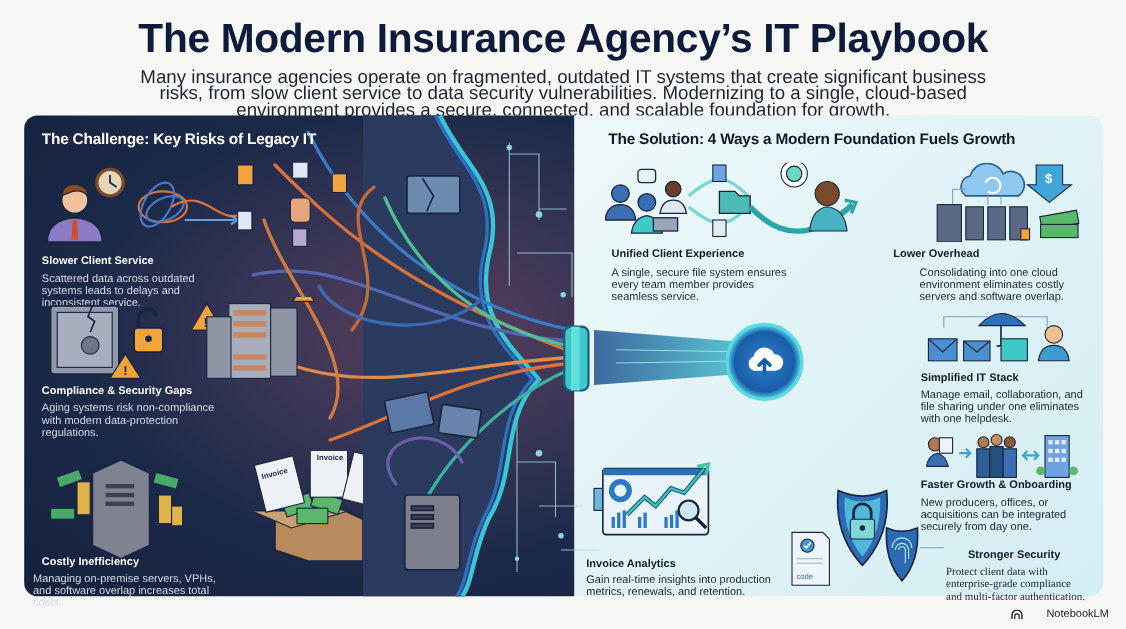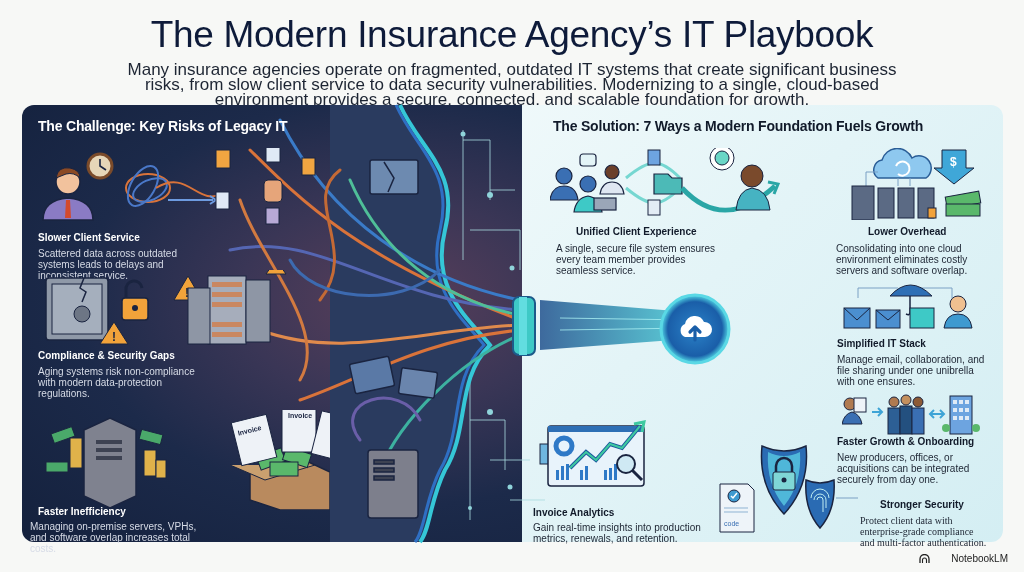--- a/index.html
+++ b/index.html
@@ -6,21 +6,21 @@
   html, body { width: 1024px; height: 572px; overflow: hidden; }
   body {
     background: #f7f8f6;
     font-family: "Liberation Sans", "DejaVu Sans", sans-serif;
     position: relative;
     color: #0f1b33;
   }
   .header { position: absolute; left: 0; top: 0; width: 1024px; text-align: center; }
   .main-title {
     position: absolute; left: 0; top: 14px; width: 1024px; text-align: center;
-    font-size: 37px; font-weight: 400; color: #0e1b3a; letter-spacing: -0.3px;
+    font-size: 37px; font-weight: 700; color: #0e1b3a; letter-spacing: -0.3px;
   }
   .subtitle {
     position: absolute; left: 120px; top: 62px; width: 784px; text-align: center;
     font-size: 17px; line-height: 15px; color: #1d2533;
   }
   
   .challenge {
     position: absolute; left: 22px; top: 105px; width: 500px; height: 437px;
     border-radius: 12px 0 0 12px;
     background: radial-gradient(ellipse at 75% 45%, #5a3f5a 0%, #3a3656 30%, #1c2a4a 60%, #14213d 100%);
@@ -133,21 +133,21 @@
 
   <circle cx="695" cy="329" r="34" fill="url(#cloudGlow)" stroke="#5ad8e5" stroke-width="3"></circle>
 </svg>
 
 <svg class="icon-svg z2" style="left:677px;top:313px;" width="36" height="32" viewBox="0 0 36 32">
   <path d="M8 24 A7 7 0 0 1 8 11 A10 10 0 0 1 27 9 A7.5 7.5 0 0 1 28 24 Z" fill="#ffffff"></path>
   <path d="M18 27 V15 M13 19 L18 14 L23 19" stroke="#1a5ea8" stroke-width="3.2" fill="none" stroke-linecap="round" stroke-linejoin="round"></path>
 </svg>
 
 <div class="panel-title challenge-title z2">The Challenge: Key Risks of Legacy IT</div>
-<div class="panel-title solution-title z2">The Solution: 7 Ways a Modern Foundation Fuels Growth</div>
+<div class="panel-title solution-title z2">The Solution: 4 Ways a Modern Foundation Fuels Growth</div>
 
 <svg class="icon-svg z2" style="left:38px;top:148px;" width="290" height="80" viewBox="0 0 290 80">
 
   <path d="M5 72 Q5 52 30 50 Q55 52 55 72 Z" fill="#8a7bc4" stroke="#1a2440" stroke-width="1.5"></path>
   <path d="M28 52 L32 52 L33 70 L27 70 Z" fill="#d34a2d"></path>
   <circle cx="30" cy="34" r="12" fill="#f2c29d" stroke="#1a2440" stroke-width="1.5"></circle>
   <path d="M18 30 Q20 18 32 20 Q42 22 42 30 Q36 24 28 26 Z" fill="#8c4a25" stroke="#1a2440" stroke-width="1"></path>
 
   <circle cx="62" cy="18" r="12" fill="#e6d6b8" stroke="#7b4b2a" stroke-width="3"></circle>
   <path d="M62 11 V18 L68 22" stroke="#1a2440" stroke-width="1.6" fill="none"></path>
@@ -228,21 +228,21 @@
 
   <g stroke="#1a2440" stroke-width="1" fill="#eef2f7">
     <rect x="196" y="8" width="36" height="44" transform="rotate(-14 214 30)"></rect>
     <rect x="242" y="-4" width="34" height="46"></rect>
     <rect x="276" y="4" width="32" height="44" transform="rotate(14 292 26)"></rect>
   </g>
   <text x="200" y="22" font-size="7" font-weight="700" fill="#1a2440" transform="rotate(-14 214 30)" font-family="Liberation Sans, sans-serif">Invoice</text>
   <text x="248" y="8" font-size="7" font-weight="700" fill="#1a2440" font-family="Liberation Sans, sans-serif">Invoice</text>
 </svg>
 <div class="dark">
-  <div class="item-title z2" style="left:38px;top:506px;">Faster Inefficiency</div>
+  <div class="item-title z2" style="left:38px;top:506px;">Costly Inefficiency</div>
   <div class="item-desc z2" style="left:30px;top:521px;width:180px;">Managing on-premise servers, VPHs, and software overlap increases total costs.</div>
 </div>
 
 <svg class="icon-svg z2" style="left:550px;top:148px;" width="240" height="72" viewBox="0 0 240 72">
   <g stroke="#1a2440" stroke-width="1.2">
     <circle cx="14" cy="28" r="8" fill="#3a6fb3"></circle>
       <path d="M0 52 Q2 38 14 38 Q26 38 28 52 Z" fill="#3a6fb3"></path>
     <circle cx="62" cy="24" r="7" fill="#6b3f2a"></circle>
       <path d="M50 46 Q52 34 62 34 Q72 34 74 46 Z" fill="#dfe7f2"></path>
     <circle cx="38" cy="36" r="8" fill="#3a6fb3"></circle>
@@ -258,21 +258,21 @@
   <rect x="98" y="52" width="12" height="15" fill="#e3ecf5" stroke="#1a2440"></rect>
   <path d="M104 26 H118 L122 30 H132 V46 H104 Z" fill="#4cbab7" stroke="#1a2440" stroke-width="1.2"></path>
   <path d="M132 40 C160 70, 190 70, 225 38" fill="none" stroke="#2aa6a6" stroke-width="5"></path>
   <path d="M218 34 L228 36 L224 46" fill="none" stroke="#2aa6a6" stroke-width="3"></path>
   <circle cx="172" cy="10" r="12" fill="#ffffff" stroke="#1a2440"></circle>
   <circle cx="172" cy="10" r="7" fill="#6ad6c6" stroke="#1a2440"></circle>
   <circle cx="202" cy="28" r="11" fill="#7a4a2c" stroke="#1a2440"></circle>
   <path d="M186 62 Q188 42 202 40 Q218 42 220 62 Z" fill="#46b3c2" stroke="#1a2440"></path>
 </svg>
 <div class="light">
-  <div class="item-title z2" style="left:556px;top:226px;margin-left:20px;">Unified Client Experience</div>
+  <div class="item-title z2" style="left:556px;top:226px;">Unified Client Experience</div>
   <div class="item-desc z2" style="left:556px;top:243px;width:170px;">A single, secure file system ensures every team member provides seamless service.</div>
 </div>
 
 <svg class="icon-svg z2" style="left:838px;top:148px;" width="150" height="72" viewBox="0 0 150 72">
   <path d="M40 30 A10 10 0 0 1 44 12 A16 16 0 0 1 74 10 A12 12 0 0 1 88 30 Z" fill="#8ec8ef" stroke="#2a5d96" stroke-width="1.5"></path>
   <path d="M58 18 A7 7 0 1 1 60 26" fill="none" stroke="#ffffff" stroke-width="2"></path>
   <g stroke="#7aa0c4" fill="none">
       <path d="M40 24 H28 V38"></path>
       <path d="M60 30 V38"></path>
       <path d="M72 30 V38"></path>
@@ -285,40 +285,40 @@
     </g>
   <rect x="90" y="60" width="8" height="10" fill="#f2a33a" stroke="#1a2440"></rect>
   <path d="M104 2 H128 V20 H136 L116 36 L96 20 H104 Z" fill="#3fa7d8" stroke="#1a2440"></path>
   <text x="112" y="18" font-size="12" font-weight="700" fill="#fff" font-family="Liberation Sans, sans-serif">$</text>
   <g fill="#5ab86b" stroke="#1a2440">
       <rect x="108" y="46" width="34" height="12" transform="rotate(-10 125 52)"></rect>
       <rect x="108" y="56" width="34" height="12"></rect>
     </g>
 </svg>
 <div class="light">
-  <div class="item-title z2" style="left:868px;top:226px;">Lower Overhead</div>
+  <div class="item-title z2" style="left:812px;top:226px;">Lower Overhead</div>
   <div class="item-desc z2" style="left:836px;top:243px;width:160px;">Consolidating into one cloud environment eliminates costly servers and software overlap.</div>
 </div>
 
 <svg class="icon-svg z2" style="left:840px;top:278px;" width="140" height="56" viewBox="0 0 140 56">
   <path d="M18 20 V10 H58 M82 10 H112 V20" fill="none" stroke="#7aa0c4"></path>
   <path d="M50 18 Q70 -4 92 18 Z" fill="#2e6fb5" stroke="#1a2440"></path>
   <path d="M70 18 V34 Q70 38 66 36" fill="none" stroke="#1a2440" stroke-width="1.5"></path>
   <g fill="#4b8fd0" stroke="#1a2440">
       <rect x="4" y="30" width="26" height="20"></rect>
       <rect x="36" y="32" width="24" height="18"></rect>
       <rect x="70" y="30" width="24" height="20" fill="#3ec9c6"></rect>
     </g>
   <path d="M4 30 L17 42 L30 30 M36 32 L48 42 L60 32" fill="none" stroke="#1a2440"></path>
   <circle cx="118" cy="26" r="8" fill="#f0c090" stroke="#1a2440"></circle>
   <path d="M104 50 Q106 36 118 36 Q130 36 132 50 Z" fill="#3e9ad0" stroke="#1a2440"></path>
 </svg>
 <div class="light">
   <div class="item-title z2" style="left:837px;top:338px;">Simplified IT Stack</div>
-  <div class="item-desc z2" style="left:837px;top:354px;width:150px;">Manage email, collaboration, and file sharing under one unibrella with one ensures.</div>
+  <div class="item-desc z2" style="left:837px;top:354px;width:150px;">Manage email, collaboration, and file sharing under one eliminates with one helpdesk.</div>
 </div>
 
 <svg class="icon-svg z2" style="left:842px;top:392px;" width="140" height="44" viewBox="0 0 140 44">
   <circle cx="8" cy="12" r="6" fill="#b07a50" stroke="#1a2440"></circle>
   <path d="M0 32 Q2 22 10 20 Q18 22 20 32 Z" fill="#3a6fb3" stroke="#1a2440"></path>
   <rect x="12" y="6" width="12" height="14" fill="#eef3f8" stroke="#1a2440"></rect>
   <path d="M30 20 H40 M36 16 L40 20 L36 24" fill="none" stroke="#3ea4d6" stroke-width="2"></path>
   <g fill="#2d5f95" stroke="#1a2440">
     <circle cx="52" cy="10" r="5" fill="#b07a50"></circle>
       <rect x="46" y="16" width="12" height="26"></rect>

